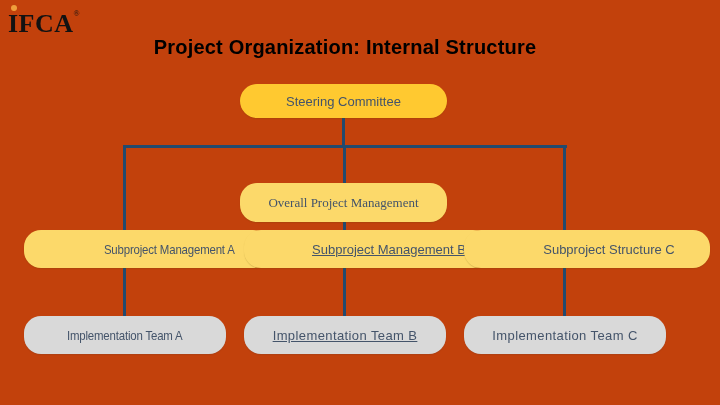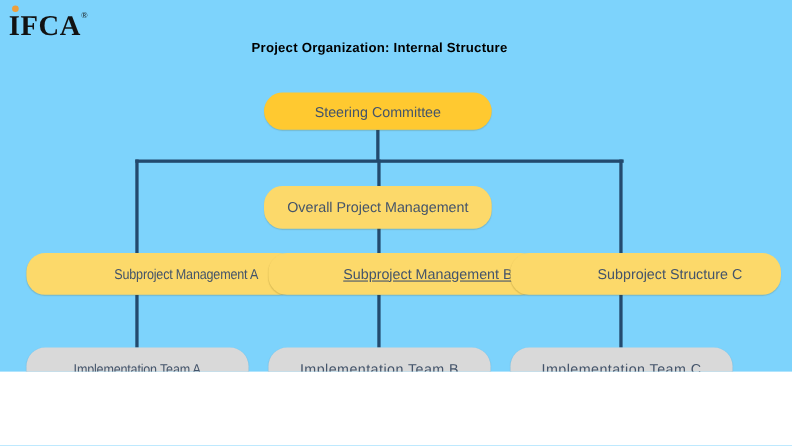--- a/index.html
+++ b/index.html
@@ -1,17 +1,17 @@
 <!DOCTYPE html>
 <html style="--steering-fill: #FFC930; --node-fill: #FCD96A; --team-fill: #D9D9D9; --connector: #234A6E; --box-text: #44546A; --title-text: #000000; --logo-dot: #EE9F3C;"><head>
 <meta charset="utf-8">
 <style>
   html,body { margin:0; padding:0; background:#ffffff; }
   .slide {
-    position:relative; width:720px; height:338px; background:#7dd3fc;
+    position:relative; width:720px; height:405px; background:#c2410c;
     font-family:"Liberation Sans", sans-serif; overflow:hidden;
   }
 
   
   .logo { position:absolute; left:8px; top:4px; width:80px; height:40px; }
   .logo-dot {
     position:absolute; left:3px; top:1px; width:6px; height:6px;
     border-radius:50%; background:var(--logo-dot, #EE9F3C);
   }
   .logo-text {
@@ -20,21 +20,21 @@
     font-size:26px; line-height:1; color:#121212; letter-spacing:0.5px;
   }
   .logo-reg {
     display:inline-block; vertical-align:top; margin-top:5px;
     font-size:8px; color:#121212; font-family:"Liberation Serif", serif;
   }
 
   
   .title {
     position:absolute; left:0; top:36px; width:690px; text-align:center;
-    font-size:12px; font-weight:700; color:var(--title-text, #000000);
+    font-size:20px; font-weight:700; color:var(--title-text, #000000);
     letter-spacing:0.2px;
   }
 
   
   .conn { position:absolute; background:var(--connector, #234A6E); }
   .c-v-root   { left:342px; top:118px; width:3px; height:28px; }
   .c-h        { left:123px; top:145px; width:444px; height:3px; }
   .c-v-left   { left:123px; top:145px; width:3px; height:85px; }
   .c-v-mid    { left:343px; top:145px; width:3px; height:85px; }
   .c-v-right  { left:563px; top:145px; width:3px; height:85px; }
@@ -42,21 +42,21 @@
   .c-v2-mid   { left:343px; top:268px; width:3px; height:48px; }
   .c-v2-right { left:563px; top:268px; width:3px; height:48px; }
 
   
   .node {
     position:absolute; display:flex; align-items:center; justify-content:center;
     border-radius:17px; font-size:13px; color:var(--box-text, #44546A);
     text-align:center; box-shadow:0 1px 1px rgba(90,70,0,0.18);
   }
   .steering { left:240px; top:84px;  width:207px; height:34px; background:var(--steering-fill, #FFC930); }
-  .overall  { left:240px; top:169px; width:207px; height:39px; background:var(--node-fill, #FCD96A); }
+  .overall  { left:240px; top:183px; width:207px; height:39px; background:var(--node-fill, #FCD96A);font-family:Liberation Serif, serif; }
   .sub      { top:230px; width:202px; height:38px; background:var(--node-fill, #FCD96A);padding-left:44px; }
   .team     { top:316px; width:202px; height:38px; background:var(--team-fill, #D9D9D9);
               box-shadow:0 1px 1px rgba(60,60,60,0.15); }
   .col-a { left:24px; }
   .col-b { left:244px;text-decoration:underline; }
   .col-c { left:464px; }
   .condensed { display:inline-block; transform:scaleX(0.88); letter-spacing:-0.2px; }
   .wide { letter-spacing:0.4px; }
 </style>
 </head>

